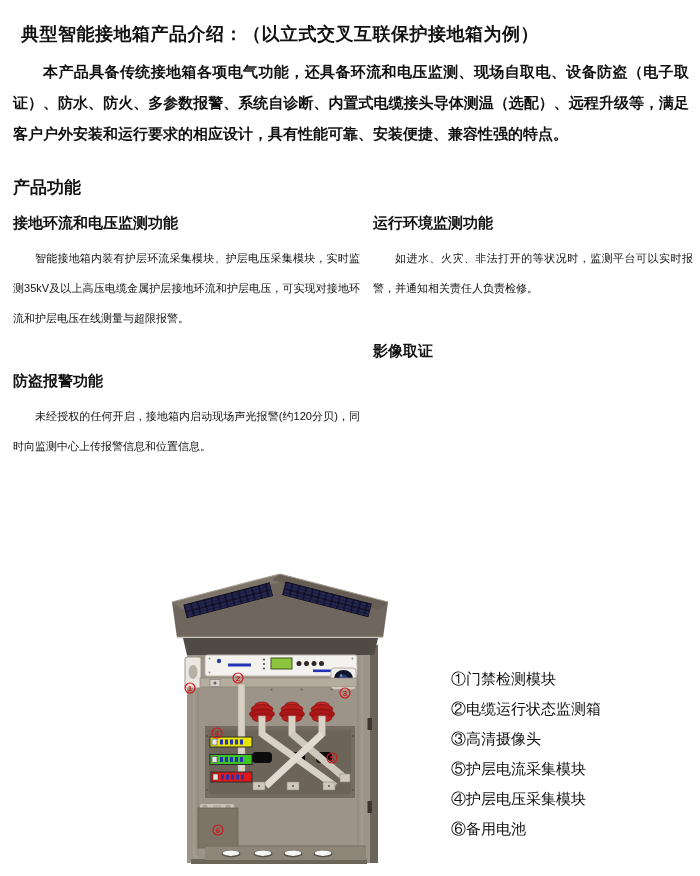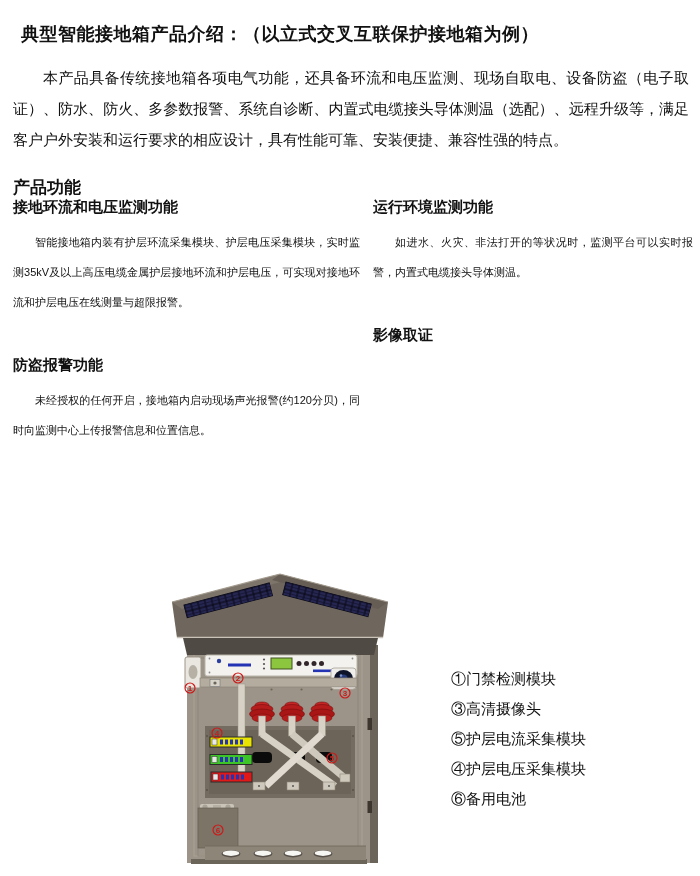--- a/index.html
+++ b/index.html
@@ -1,24 +1,24 @@
 <!DOCTYPE html>
 <html><head>
 <meta charset="utf-8">
 <style>
   html,body{margin:0;padding:0;background:#ffffff;}
   body{width:700px;height:876px;position:relative;overflow:hidden;
        font-family:"Liberation Sans",sans-serif;color:#111;}
   .abs{position:absolute;}
   .title{top:14px;left:13px;width:674px;font-size:18px;font-weight:bold;
          letter-spacing:.5px;margin:8px;}
-  .intro{top:62px;left:13px;width:676px;font-size:15px;line-height:31px;
-         text-indent:2em;text-align:justify;margin:0;}
+  .intro{top:56px;left:13px;width:676px;font-size:15px;line-height:31px;
+         text-indent:2em;text-align:justify;margin:0;font-weight:bold;}
   .section-heading{top:176px;left:13px;font-size:17px;font-weight:bold;margin:0;}
-  .col{top:196px;}
+  .col{top:212px;}
   .col-left{left:13px;width:347px;}
   .col-right{left:373px;width:320px;}
   .col h3{font-size:15px;font-weight:bold;margin:0 0 9px 0;line-height:22px;}
   .col p{font-size:11px;line-height:30px;text-indent:2em;text-align:justify;
          margin:0 0 37px 0;}
   .device-wrap{top:558px;left:165px;width:228px;height:312px;}
   .callouts{top:664px;left:451px;width:235px;}
   .callout{font-size:15px;line-height:30px;white-space:nowrap;}
   svg text.mark{font-family:"Liberation Sans",sans-serif;font-weight:bold;}
 </style>
@@ -33,21 +33,21 @@
 
 <div class="abs col col-left">
   <h3>接地环流和电压监测功能</h3>
   <p>智能接地箱内装有护层环流采集模块、护层电压采集模块，实时监测35kV及以上高压电缆金属护层接地环流和护层电压，可实现对接地环流和护层电压在线测量与超限报警。</p>
   <h3>防盗报警功能</h3>
   <p>未经授权的任何开启，接地箱内启动现场声光报警(约120分贝)，同时向监测中心上传报警信息和位置信息。</p>
 </div>
 
 <div class="abs col col-right">
   <h3>运行环境监测功能</h3>
-  <p>如进水、火灾、非法打开的等状况时，监测平台可以实时报警，内置式电缆接头导体测温。</p>
+  <p>如进水、火灾、非法打开的等状况时，监测平台可以实时报警，并通知相关责任人负责检修。</p>
   <h3>影像取证</h3>
 </div>
 
 <div class="abs device-wrap">
 <svg viewBox="0 0 228 312" width="228" height="312" xmlns="http://www.w3.org/2000/svg" font-family="Liberation Sans, sans-serif">
   <defs>
     <pattern id="cells" width="7" height="7" patternUnits="userSpaceOnUse">
       <rect width="7" height="7" fill="#262652"></rect>
       <path d="M0 0H7V7H0Z" fill="none" stroke="#06060f" stroke-width="1"></path>
       <line x1="0" y1="3.5" x2="7" y2="3.5" stroke="#10102a" stroke-width="0.6"></line>
@@ -258,17 +258,18 @@
     <g>
       <circle cx="53" cy="272" r="5" fill="none" stroke-width="1.2" stroke="#cc1a1a"></circle>
       <text class="mark" x="53" y="275" fill="#cc1a1a">6</text>
     </g>
   </g>
 </svg>
 </div>
 
 <div class="abs callouts">
   <div class="callout">①门禁检测模块</div>
+  <div class="callout">②电缆运行状态监测箱</div>
   <div class="callout">③高清摄像头</div>
   <div class="callout">⑤护层电流采集模块</div>
   <div class="callout">④护层电压采集模块</div>
   <div class="callout">⑥备用电池</div>
 </div>
 
 </body></html>

